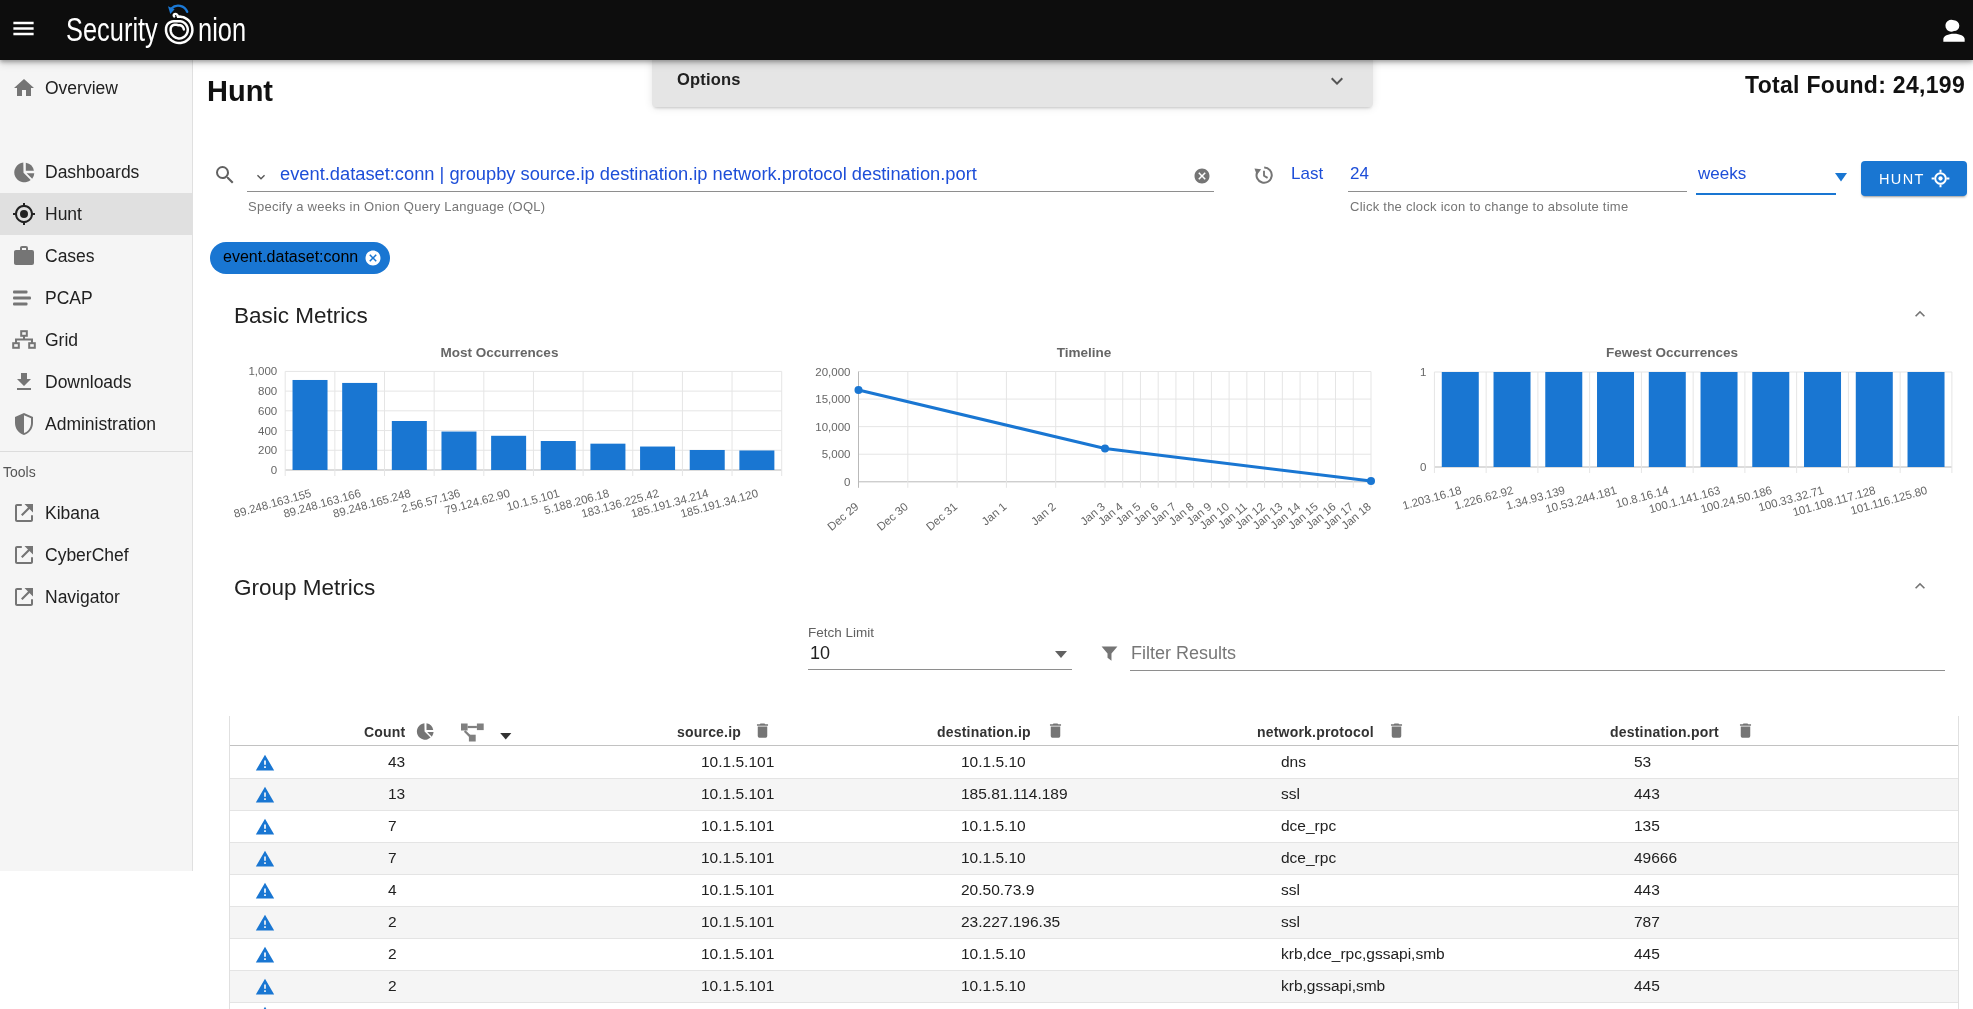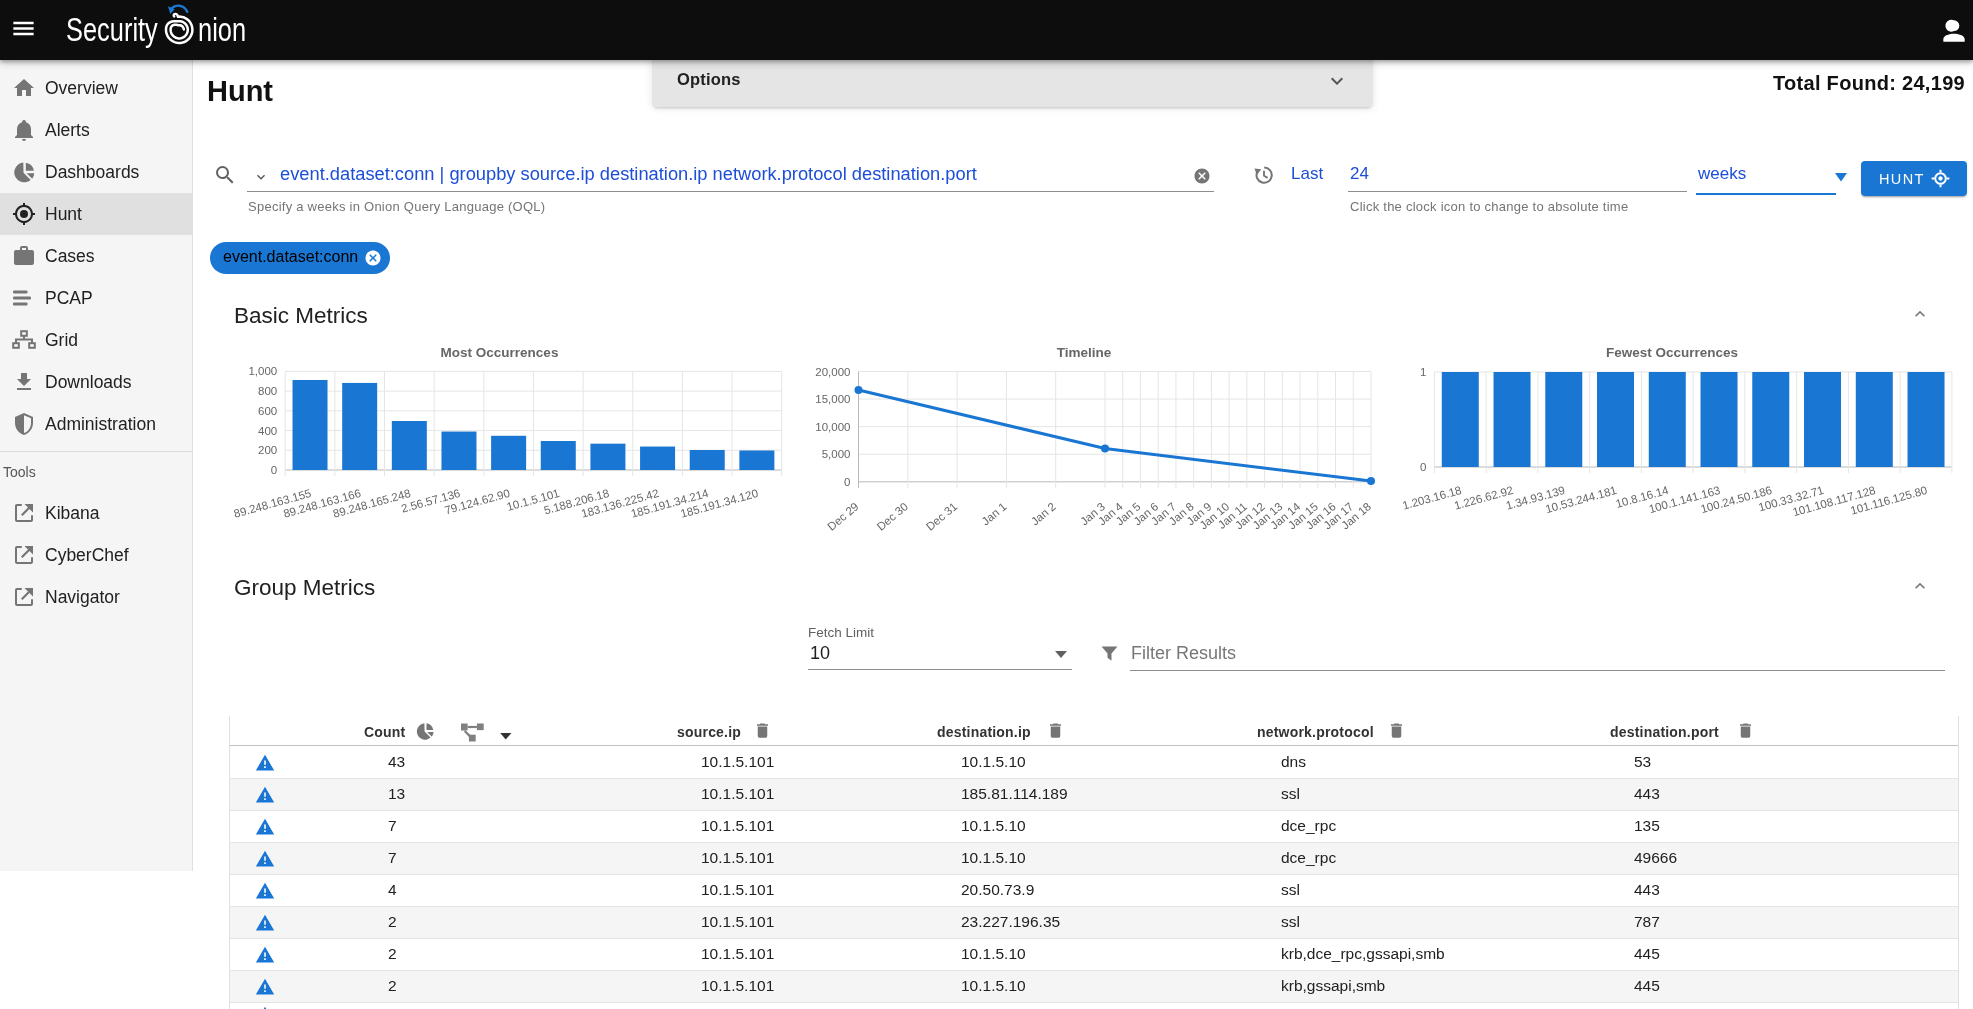--- a/index.html
+++ b/index.html
@@ -19,21 +19,21 @@
 .navitem svg { position:absolute; left:12px; width:24px; height:24px; }
 .navitem span { position:absolute; left:45px; font-size:17.5px; color:#212121; }
 .navitem.active { background:#e0e0e0; }
 #tools-divider { position:absolute; left:0; top:391px; width:193px; border-top:1px solid #dcdcdc; }
 #tools-label { position:absolute; left:3px; top:404px; font-size:14px; color:#555; }
 
 h1.hunt { position:absolute; left:207px; top:75px; font-size:29px; font-weight:bold; color:#111; }
 #options { position:absolute; left:652px; top:55px; width:721px; height:52px; background:#e5e5e5; border-radius:4px;
   box-shadow:0 3px 3px -2px rgba(0,0,0,.18), 0 1px 8px 0 rgba(0,0,0,.10);font-weight:bold; }
 #options .lbl { position:absolute; left:25px; top:15px; font-size:16.5px; letter-spacing:0.2px; color:#212121; }
-#totalfound { position:absolute; right:8px; top:72px; font-size:20px; letter-spacing:0.3px; font-weight:bold; color:#111; }
+#totalfound { position:absolute; right:8px; top:72px; font-size:23px; letter-spacing:0.3px; font-weight:bold; color:#111; }
 
 
 .querytext { position:absolute; left:280px; top:163px; font-size:18.3px; color:#1d4ed8; }
 .underline { position:absolute; height:1px; background:#8e8e8e; }
 .helper { position:absolute; font-size:13px; letter-spacing:0.25px; color:#757575; }
 #chip { position:absolute; left:210px; top:242px; width:180px; height:32px; border-radius:16px; background:#1976d2; }
 #chip span { position:absolute; left:13px; top:6px; font-size:16px; color:#000000; }
 
 #huntbtn { position:absolute; left:1861px; top:161px; width:106px; height:35px; background:#1976d2; border-radius:4px;
   box-shadow:0 3px 1px -2px rgba(0,0,0,.2), 0 2px 2px 0 rgba(0,0,0,.14); }
@@ -80,26 +80,20 @@
       <path fill="#fff" d="M12,4A4,4 0 0,1 16,8A4,4 0 0,1 12,12A4,4 0 0,1 8,12A4,4 0 0,1 12,4M12,14C16.42,14 20,15.79 20,18V20H4V18C4,15.79 7.58,14 12,14Z"></path>
     </svg>
 </div>
 
 <div id="sidebar">
   <div class="navitem" style="top:7px">
       <svg viewBox="0 0 24 24">
         <path fill="#757575" d="M10,20V14H14V20H19V12H22L12,3L2,12H5V20H10Z"></path>
       </svg>
       <span>Overview</span>
-    </div>
-  <div class="navitem" style="top:49px">
-      <svg viewBox="0 0 24 24">
-        <path fill="#757575" d="M21,19V20H3V19L5,17V11C5,7.9 7.03,5.17 10,4.29C10,4.19 10,4.1 10,4A2,2 0 0,1 12,2A2,2 0 0,1 14,4C14,4.1 14,4.19 14,4.29C16.97,5.17 19,7.9 19,11V17L21,19M14,21A2,2 0 0,1 12,23A2,2 0 0,1 10,21H14Z"></path>
-      </svg>
-      <span>Alerts</span>
     </div>
   <div class="navitem" style="top:91px">
       <svg viewBox="0 0 24 24">
         <path fill="#757575" d="M11.3,2.6 A9.9,9.9 0 1 0 18.7,19.9 L11.5,12.7 L11.3,2.6 M13.8,2.7 A9.9,9.9 0 0 1 21.9,10.8 L13.8,10.8 L13.8,2.7 M14.6,13.2 L20.2,18.8 A9.9,9.9 0 0 0 22.3,13.2 L14.6,13.2"></path>
       </svg>
       <span>Dashboards</span>
     </div>
   <div class="navitem active" style="top:133px">
       <svg viewBox="0 0 24 24">
         <path fill="#212121" d="M12,8A4,4 0 0,1 16,12A4,4 0 0,1 12,16A4,4 0 0,1 8,12A4,4 0 0,1 12,8M3.05,13H1V11H3.05C3.5,6.83 6.83,3.5 11,3.05V1H13V3.05C17.17,3.5 20.5,6.83 20.95,11H23V13H20.95C20.5,17.17 17.17,20.5 13,20.95V23H11V20.95C6.83,20.5 3.5,17.17 3.05,13M12,5A7,7 0 0,0 5,12A7,7 0 0,0 12,19A7,7 0 0,0 19,12A7,7 0 0,0 12,5Z"></path>

